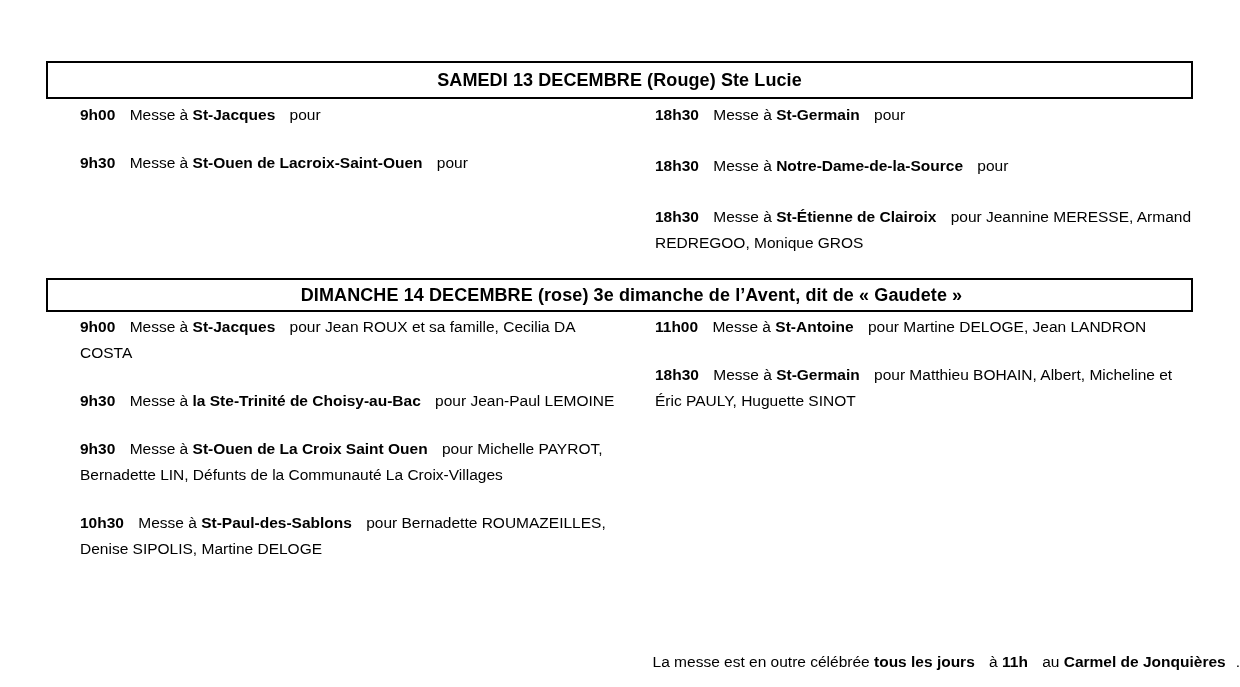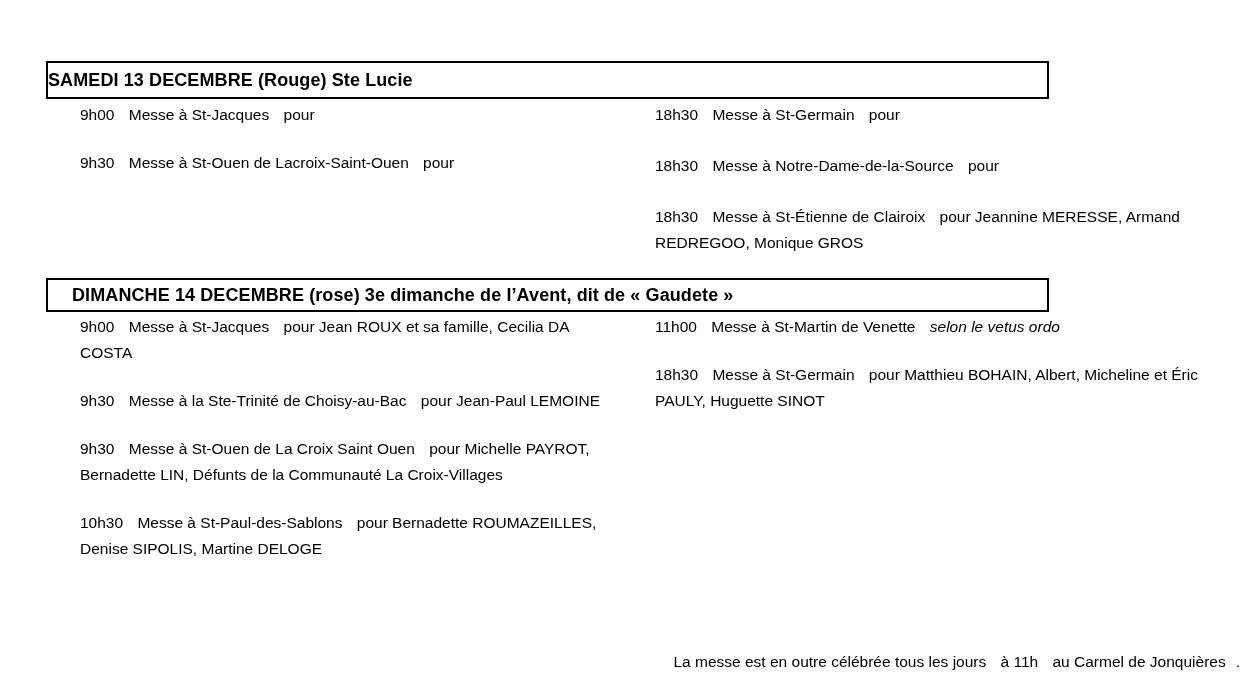--- a/index.html
+++ b/index.html
@@ -14,45 +14,46 @@
   .page {
     position: relative;
     width: 1240px;
     height: 687px;
     background: #ffffff;
     overflow: hidden;
   }
   .header-box {
     position: absolute;
     left: 46px;
-    width: 1003px;
+    width: 1147px;
     border: 2px solid #000000;
     background: #ffffff;
     display: flex;
     align-items: center;
+    justify-content: center;
     text-align: center;
     font-weight: bold;
     font-size: 18px;
     letter-spacing: 0.1px;
   }
   #box-samedi   { top: 61px;  height: 38px; }
   #box-dimanche { top: 278px; height: 34px; padding-left: 24px; }
   .col {
     position: absolute;
     width: 540px;
     font-size: 15.5px;
     line-height: 26px;
   }
   #samedi-left    { left: 80px;  top: 102px; width: 540px; }
   #samedi-right   { left: 655px; top: 102px; width: 545px; }
   #dimanche-left  { left: 80px;  top: 314px; width: 540px; }
   #dimanche-right { left: 655px; top: 314px; width: 545px; }
   p.mass-item { margin: 0 0 22px 0; padding: 0; }
   #samedi-right p.mass-item { margin-bottom: 25px; }
-  .seg-bold   { font-weight: normal; }
+  .seg-bold   { font-weight: bold; }
   .seg-normal { font-weight: normal; padding-left: 10px; }
   .seg-italic { font-style: italic; font-weight: normal; }
   .footer {
     position: absolute;
     left: 0;
     top: 649px;
     width: 1240px;
     text-align: right;
     font-size: 15.5px;
     line-height: 26px;
@@ -83,19 +84,19 @@
   </div>
 
   <div class="col" id="dimanche-left">
       <p class="mass-item"><span class="seg-bold">9h00</span><span class="seg-normal"> Messe à </span><span class="seg-bold">St-Jacques</span><span class="seg-normal"> pour Jean ROUX et sa famille, Cecilia DA COSTA</span></p>
       <p class="mass-item"><span class="seg-bold">9h30</span><span class="seg-normal"> Messe à </span><span class="seg-bold">la Ste-Trinité de Choisy-au-Bac</span><span class="seg-normal"> pour Jean-Paul LEMOINE</span></p>
       <p class="mass-item"><span class="seg-bold">9h30</span><span class="seg-normal"> Messe à </span><span class="seg-bold">St-Ouen de La Croix Saint Ouen</span><span class="seg-normal"> pour Michelle PAYROT, Bernadette LIN, Défunts de la Communauté La Croix-Villages</span></p>
       <p class="mass-item"><span class="seg-bold">10h30</span><span class="seg-normal"> Messe à </span><span class="seg-bold">St-Paul-des-Sablons</span><span class="seg-normal"> pour Bernadette ROUMAZEILLES, Denise SIPOLIS, Martine DELOGE</span></p>
     </div>
 
   <div class="col" id="dimanche-right">
-      <p class="mass-item"><span class="seg-bold">11h00</span><span class="seg-normal"> Messe à </span><span class="seg-bold">St-Martin de Venette</span><span class="seg-normal"> </span><span class="seg-italic">selon le vetus ordo</span></p>
+      <p class="mass-item"><span class="seg-bold">11h00</span><span class="seg-normal"> Messe à </span><span class="seg-bold">St-Antoine</span><span class="seg-normal"> pour Martine DELOGE, Jean LANDRON</span></p>
       <p class="mass-item"><span class="seg-bold">18h30</span><span class="seg-normal"> Messe à </span><span class="seg-bold">St-Germain</span><span class="seg-normal"> pour Matthieu BOHAIN, Albert, Micheline et Éric PAULY, Huguette SINOT</span></p>
     </div>
 
   <div class="footer"><span class="seg-normal">La messe est en outre célébrée </span><span class="seg-bold">tous les jours</span><span class="seg-normal"> à </span><span class="seg-bold">11h</span><span class="seg-normal"> au </span><span class="seg-bold">Carmel de Jonquières</span><span class="seg-normal">.</span></div>
 
 </div>
 
 </body></html>

